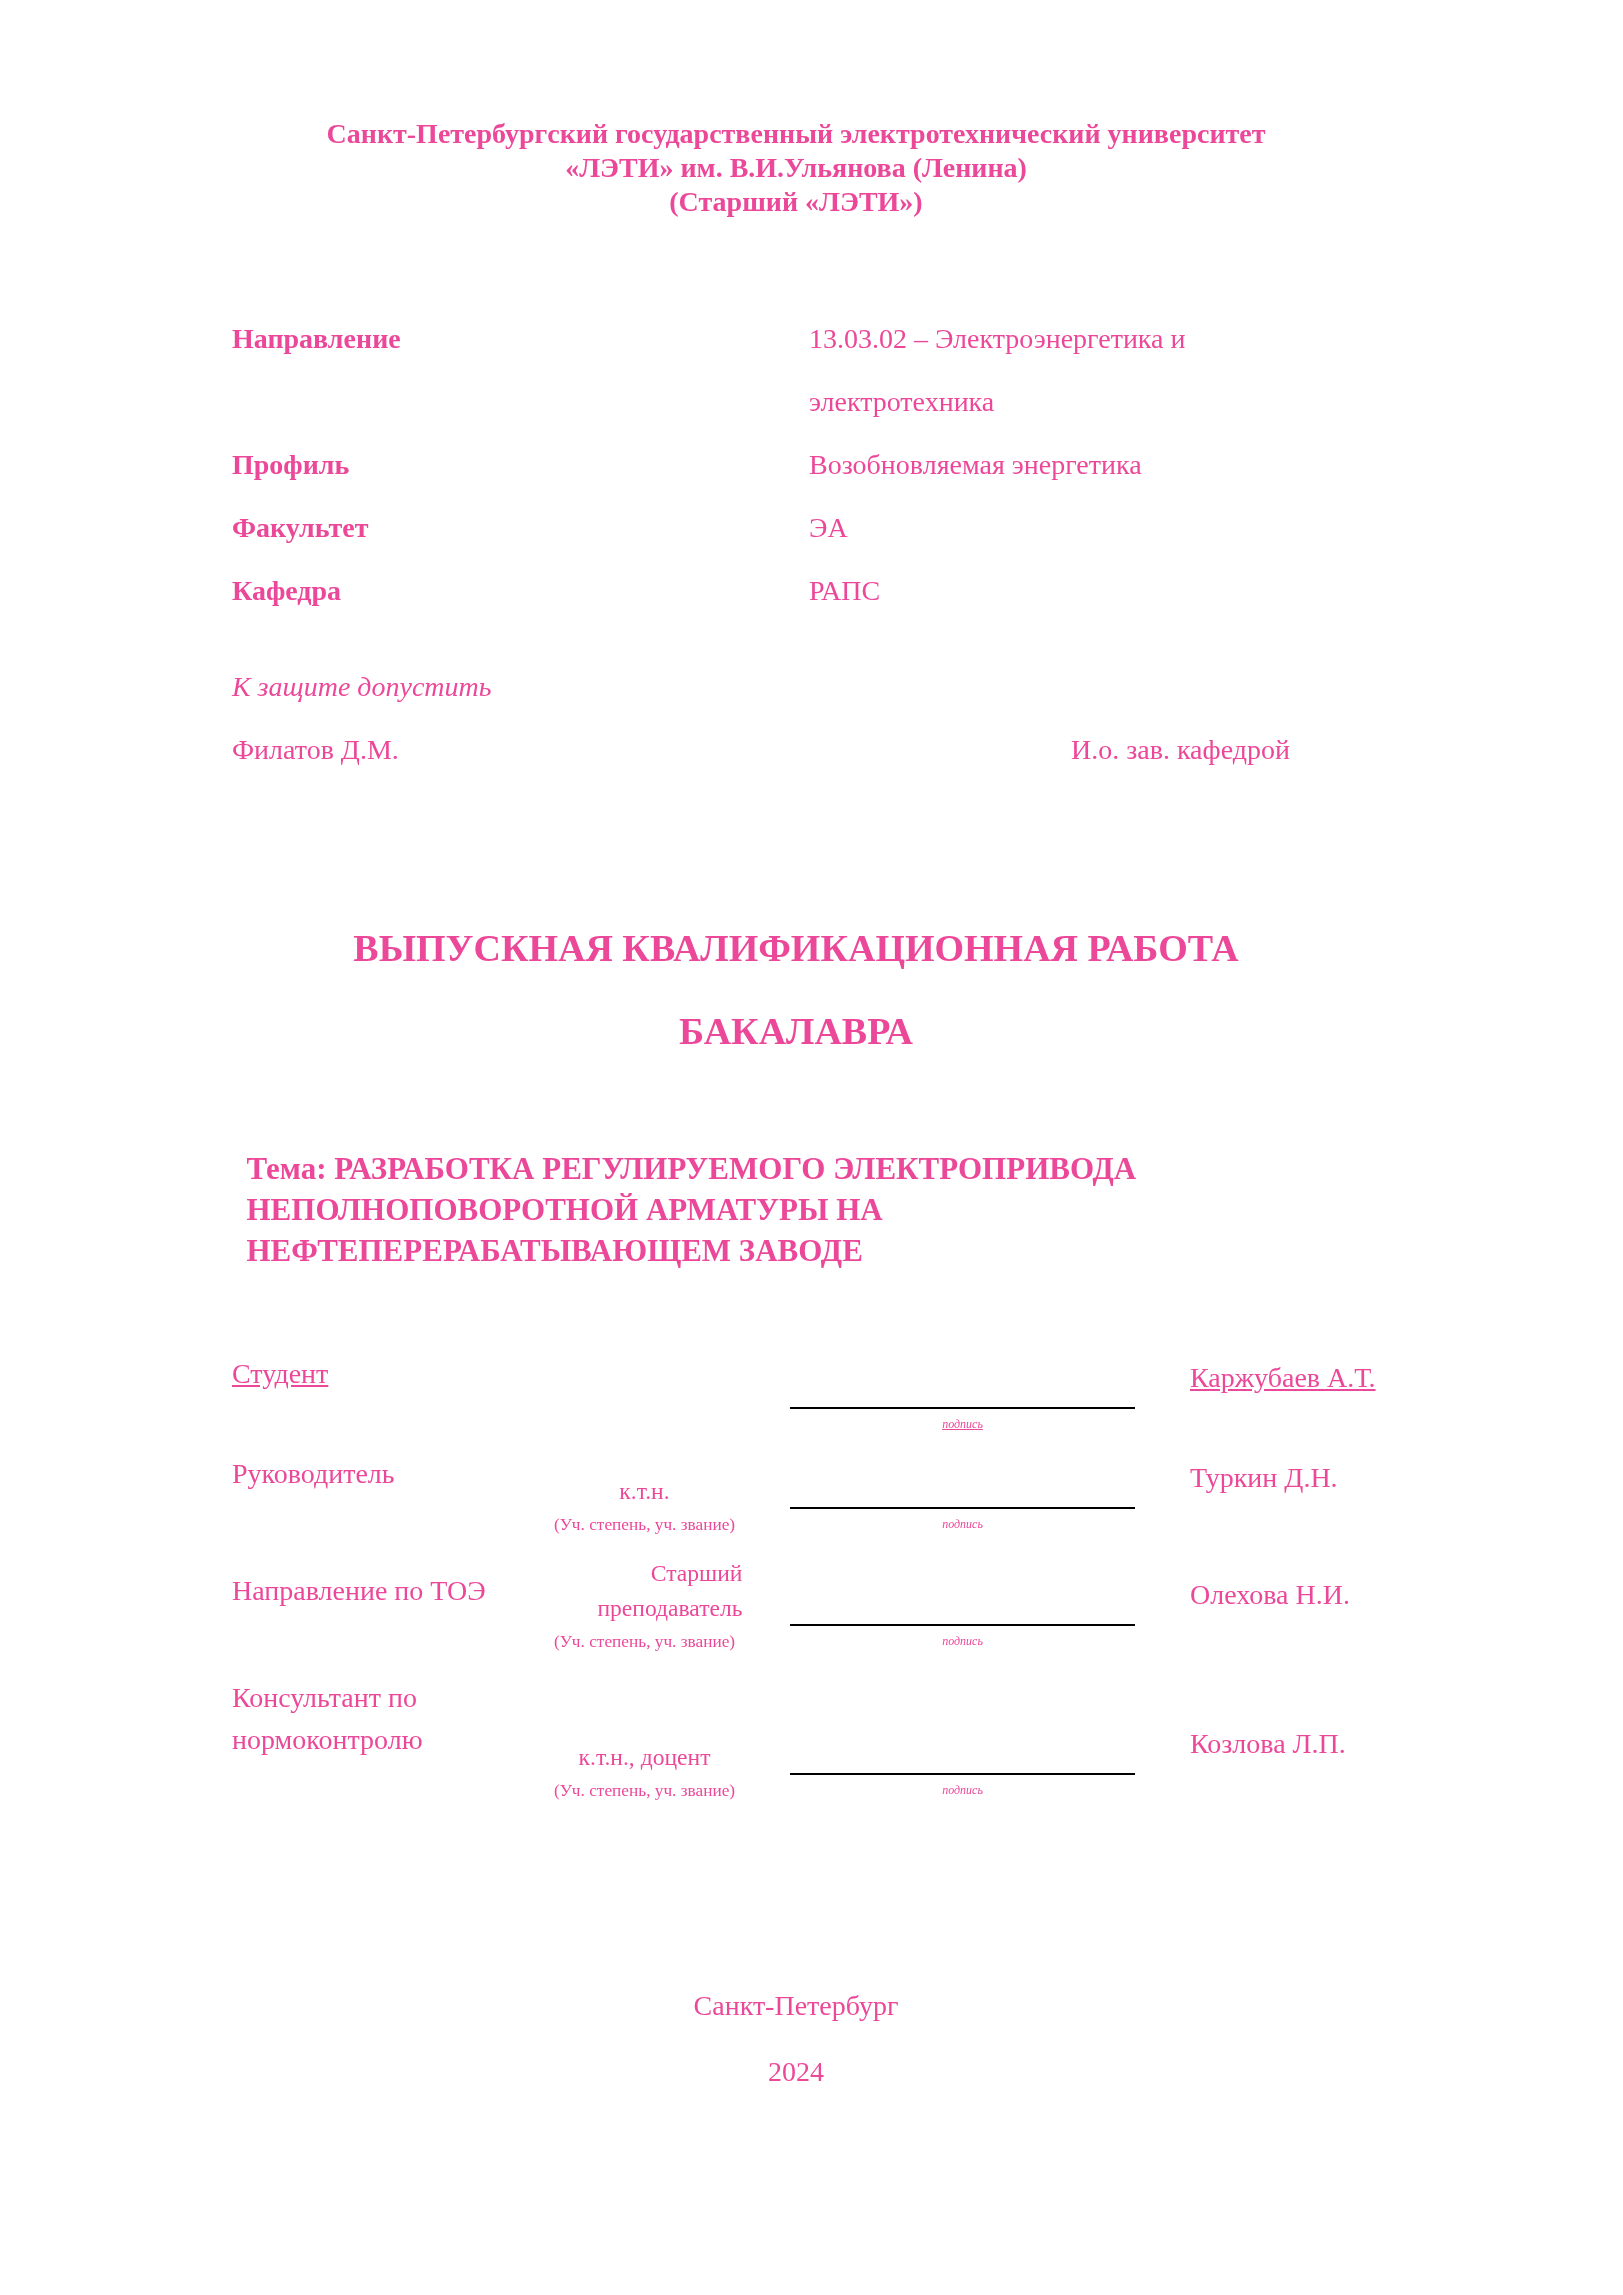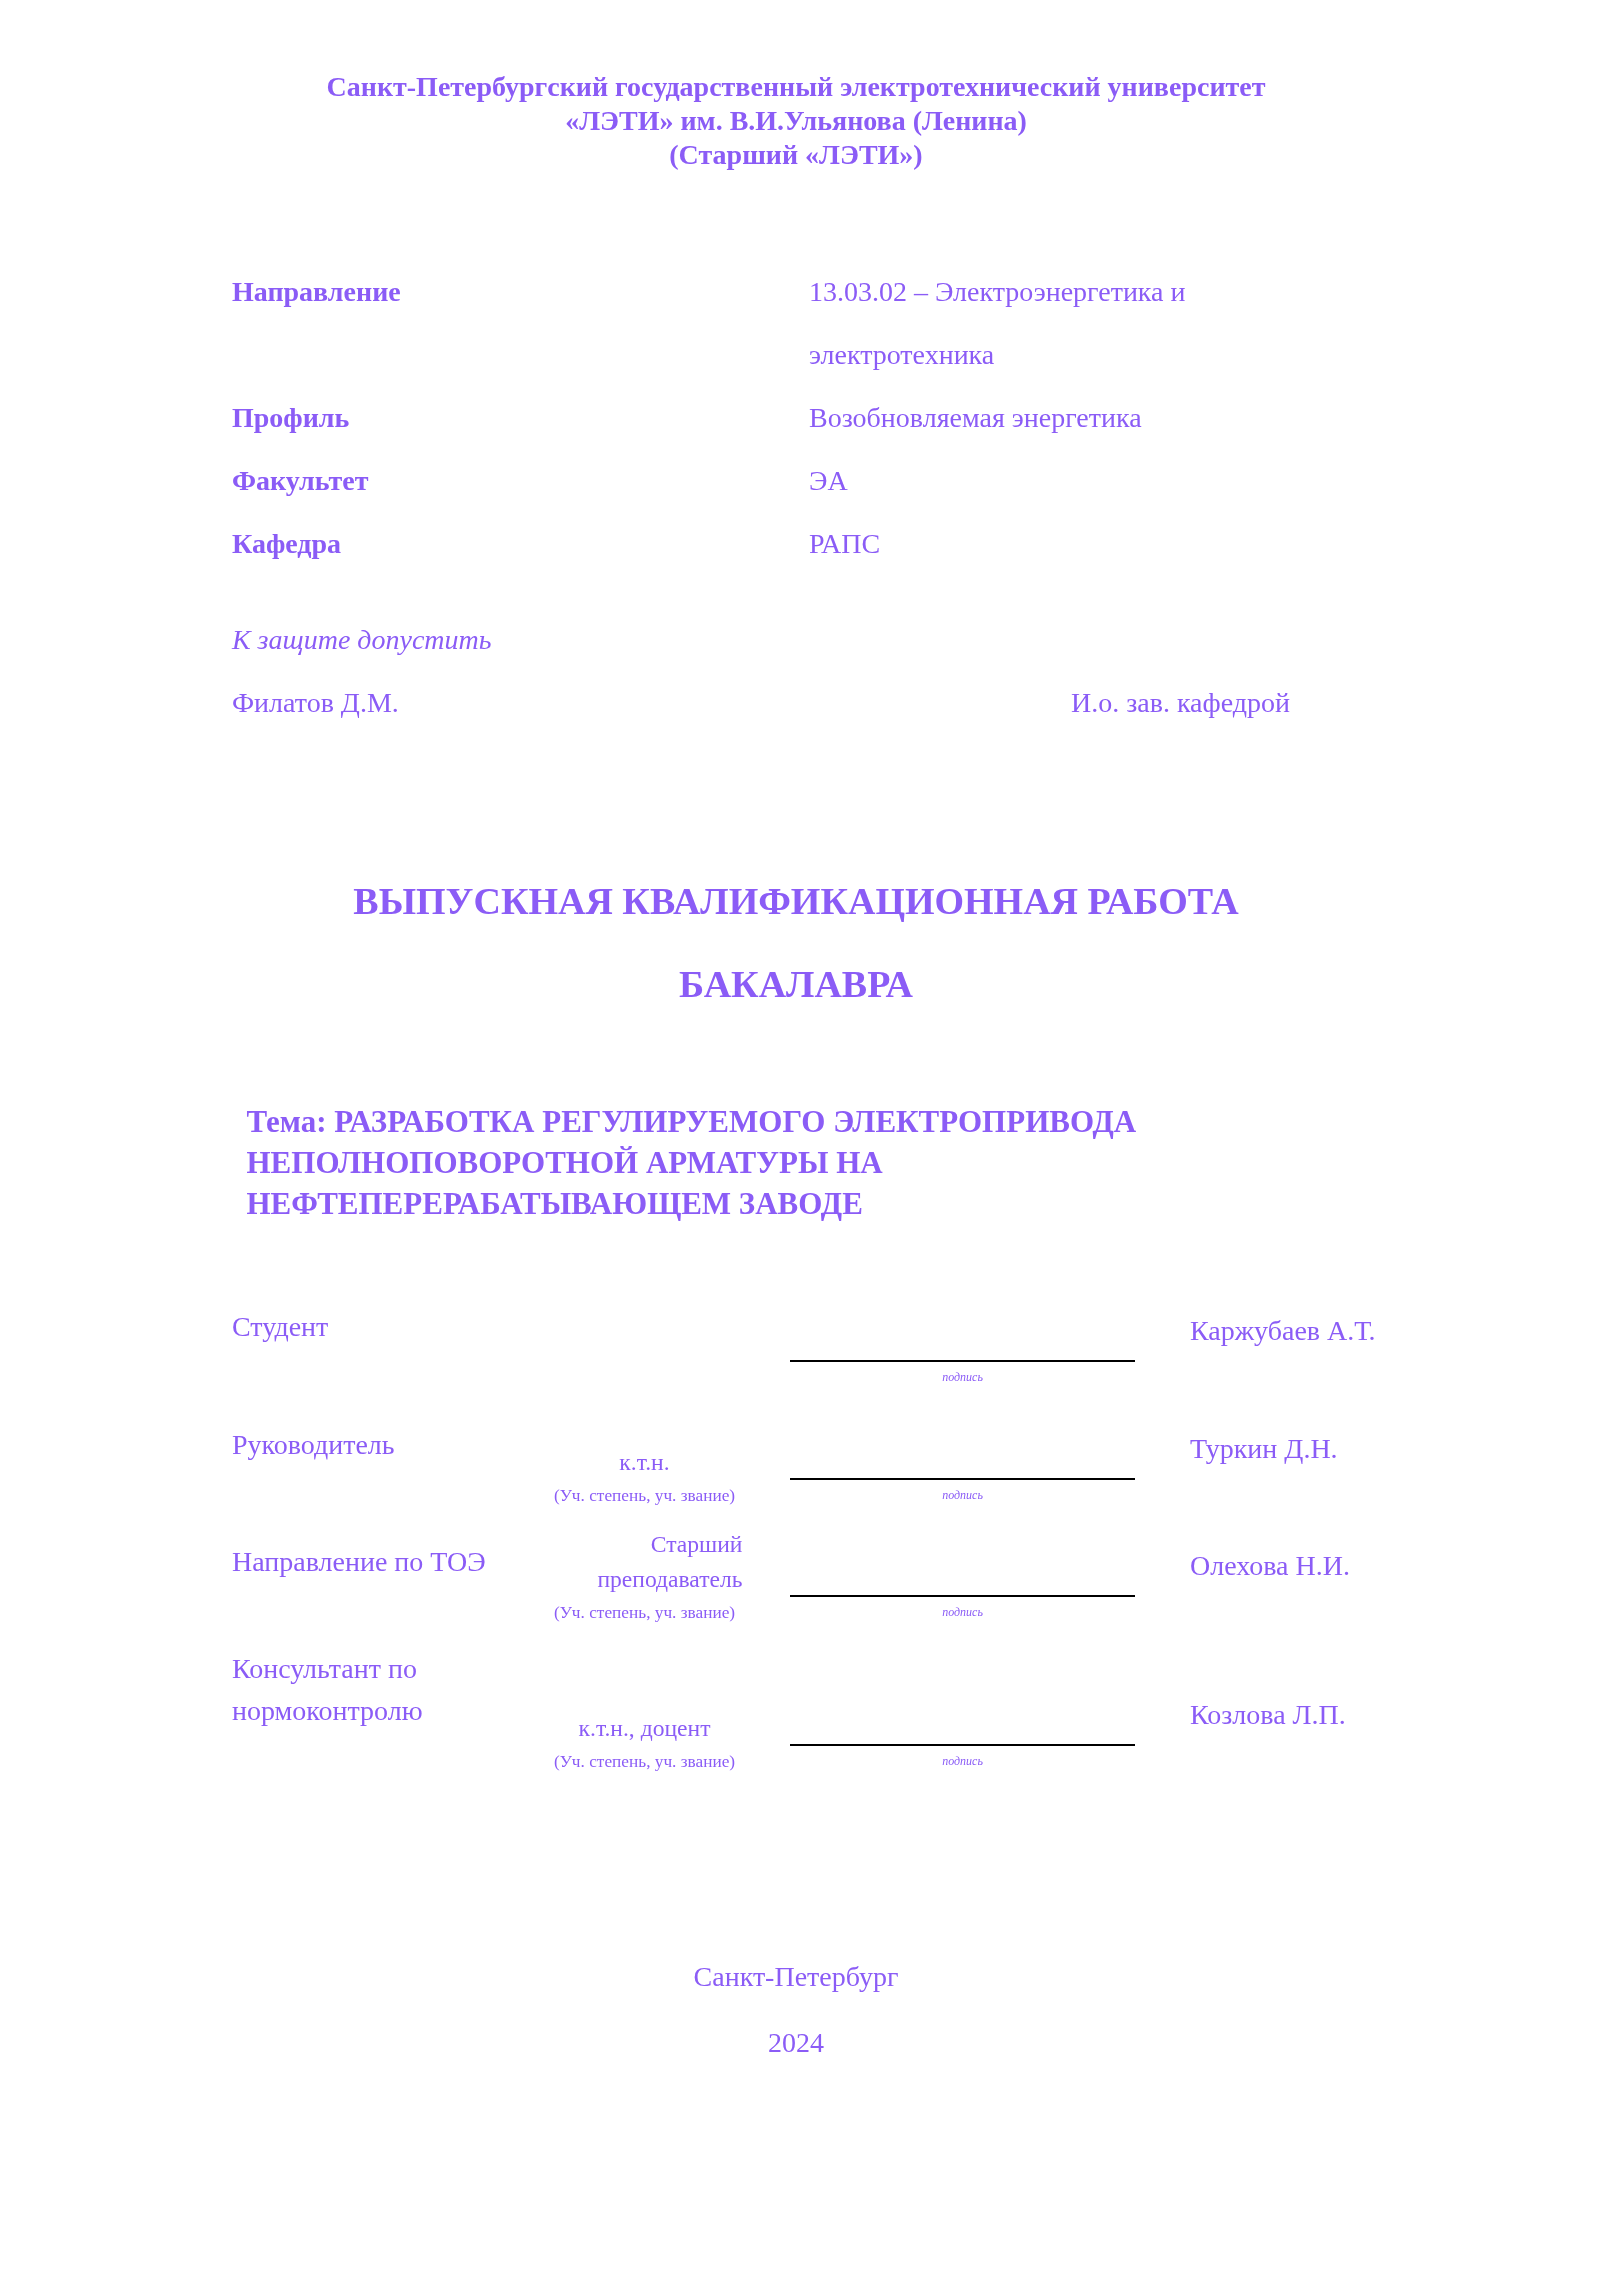--- a/index.html
+++ b/index.html
@@ -6,24 +6,24 @@
     margin: 0;
     padding: 0;
     background: #ffffff;
   }
   .page {
     position: relative;
     width: 1501px;
     height: 2295px;
     box-sizing: border-box;
     background: #ffffff;
-    color: #8b5cf6;
+    color: #ec4899;
     font-family: "Liberation Serif", "DejaVu Serif", serif;
     font-size: 28px;
-    padding: 70px 141px 0 232px;
+    padding: 117px 141px 0 232px;
     overflow: hidden;
   }
 
   
   .uni-header {
     text-align: center;
     font-weight: bold;
     line-height: 34px;
   }
 
@@ -78,21 +78,21 @@
 
   
   .signatures {
     margin-top: 82px;
   }
   .sig-row {
     display: grid;
     grid-template-columns: 283px 259px 377px 1fr;
     align-items: end;
   }
-  .sig-row-1 { margin-bottom: 35px; }
+  .sig-row-1 { margin-bottom: 17px; text-decoration: underline; }
   .sig-row-2 { margin-bottom: 20.4px; }
   .sig-row-3 { margin-bottom: 23.6px; }
   .sig-role {
     padding-bottom: 41px;
     line-height: 42px;
   }
   .sig-degree {
     display: flex;
     flex-direction: column;
     justify-content: flex-end;

